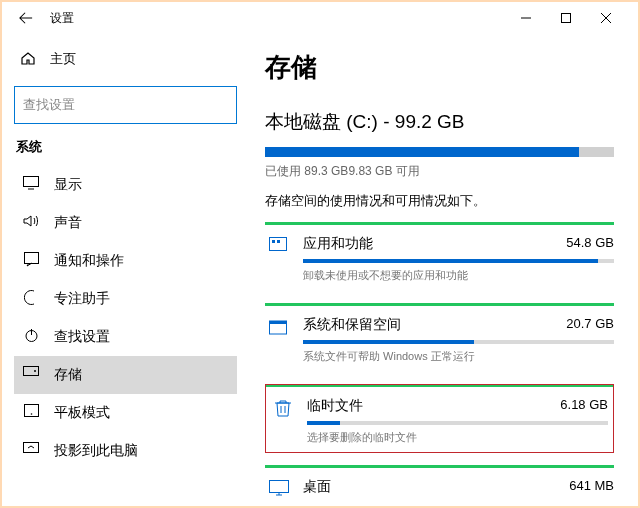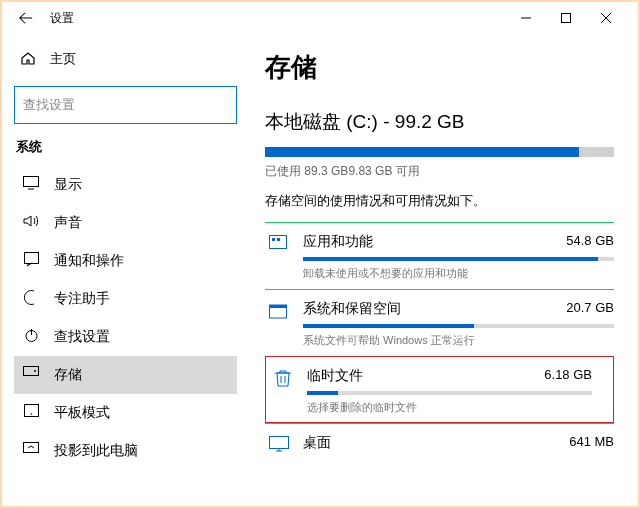--- a/index.html
+++ b/index.html
@@ -93,22 +93,23 @@
     font-size: 12px; color: #666;
     margin-bottom: 12px;
   }
   .desc { font-size: 13px; margin-bottom: 12px; }
 
   .cat {
     display: grid;
     grid-template-columns: 28px 1fr;
     column-gap: 10px;
     padding: 10px 0 8px 0;
-    border-top: 1px solid #22c55e;
-    cursor: pointer;
+    border-top: 3px solid #22c55e;
+    cursor: pointer;
+    margin-top: 12px;
   }
   .cat .ic {
     grid-row: 1 / span 3;
     display:flex; justify-content:center;
     color: #0066cc;
     padding-top: 2px;
   }
   .cat .row1 {
     display:flex; justify-content: space-between;
     font-size: 14px;
@@ -116,21 +117,21 @@
   .cat .value { font-size: 13px; }
   .cat .bar {
     height: 4px; background:#d9d9d9; margin: 6px 0 5px 0;
     position: relative;
   }
   .cat .bar .f { position:absolute; left:0; top:0; bottom:0; background:#0066cc; }
   .cat .sub { font-size: 11px; color: #777; }
   .cat.highlight {
     outline: 1.5px solid #c1272d;
     outline-offset: -1px;
-    padding-left: 4px; padding-right: 22px;
+    padding-left: 4px; padding-right: 6px;
   }
   svg { display:block; }
 </style>
 </head>
 <body>
 
 <div class="titlebar">
   <div class="back">
     <svg width="14" height="14" viewBox="0 0 16 16">
         <path d="M7 2 1 8l6 6M1 8h14" stroke="#000" stroke-width="1.2" fill="none"></path>

